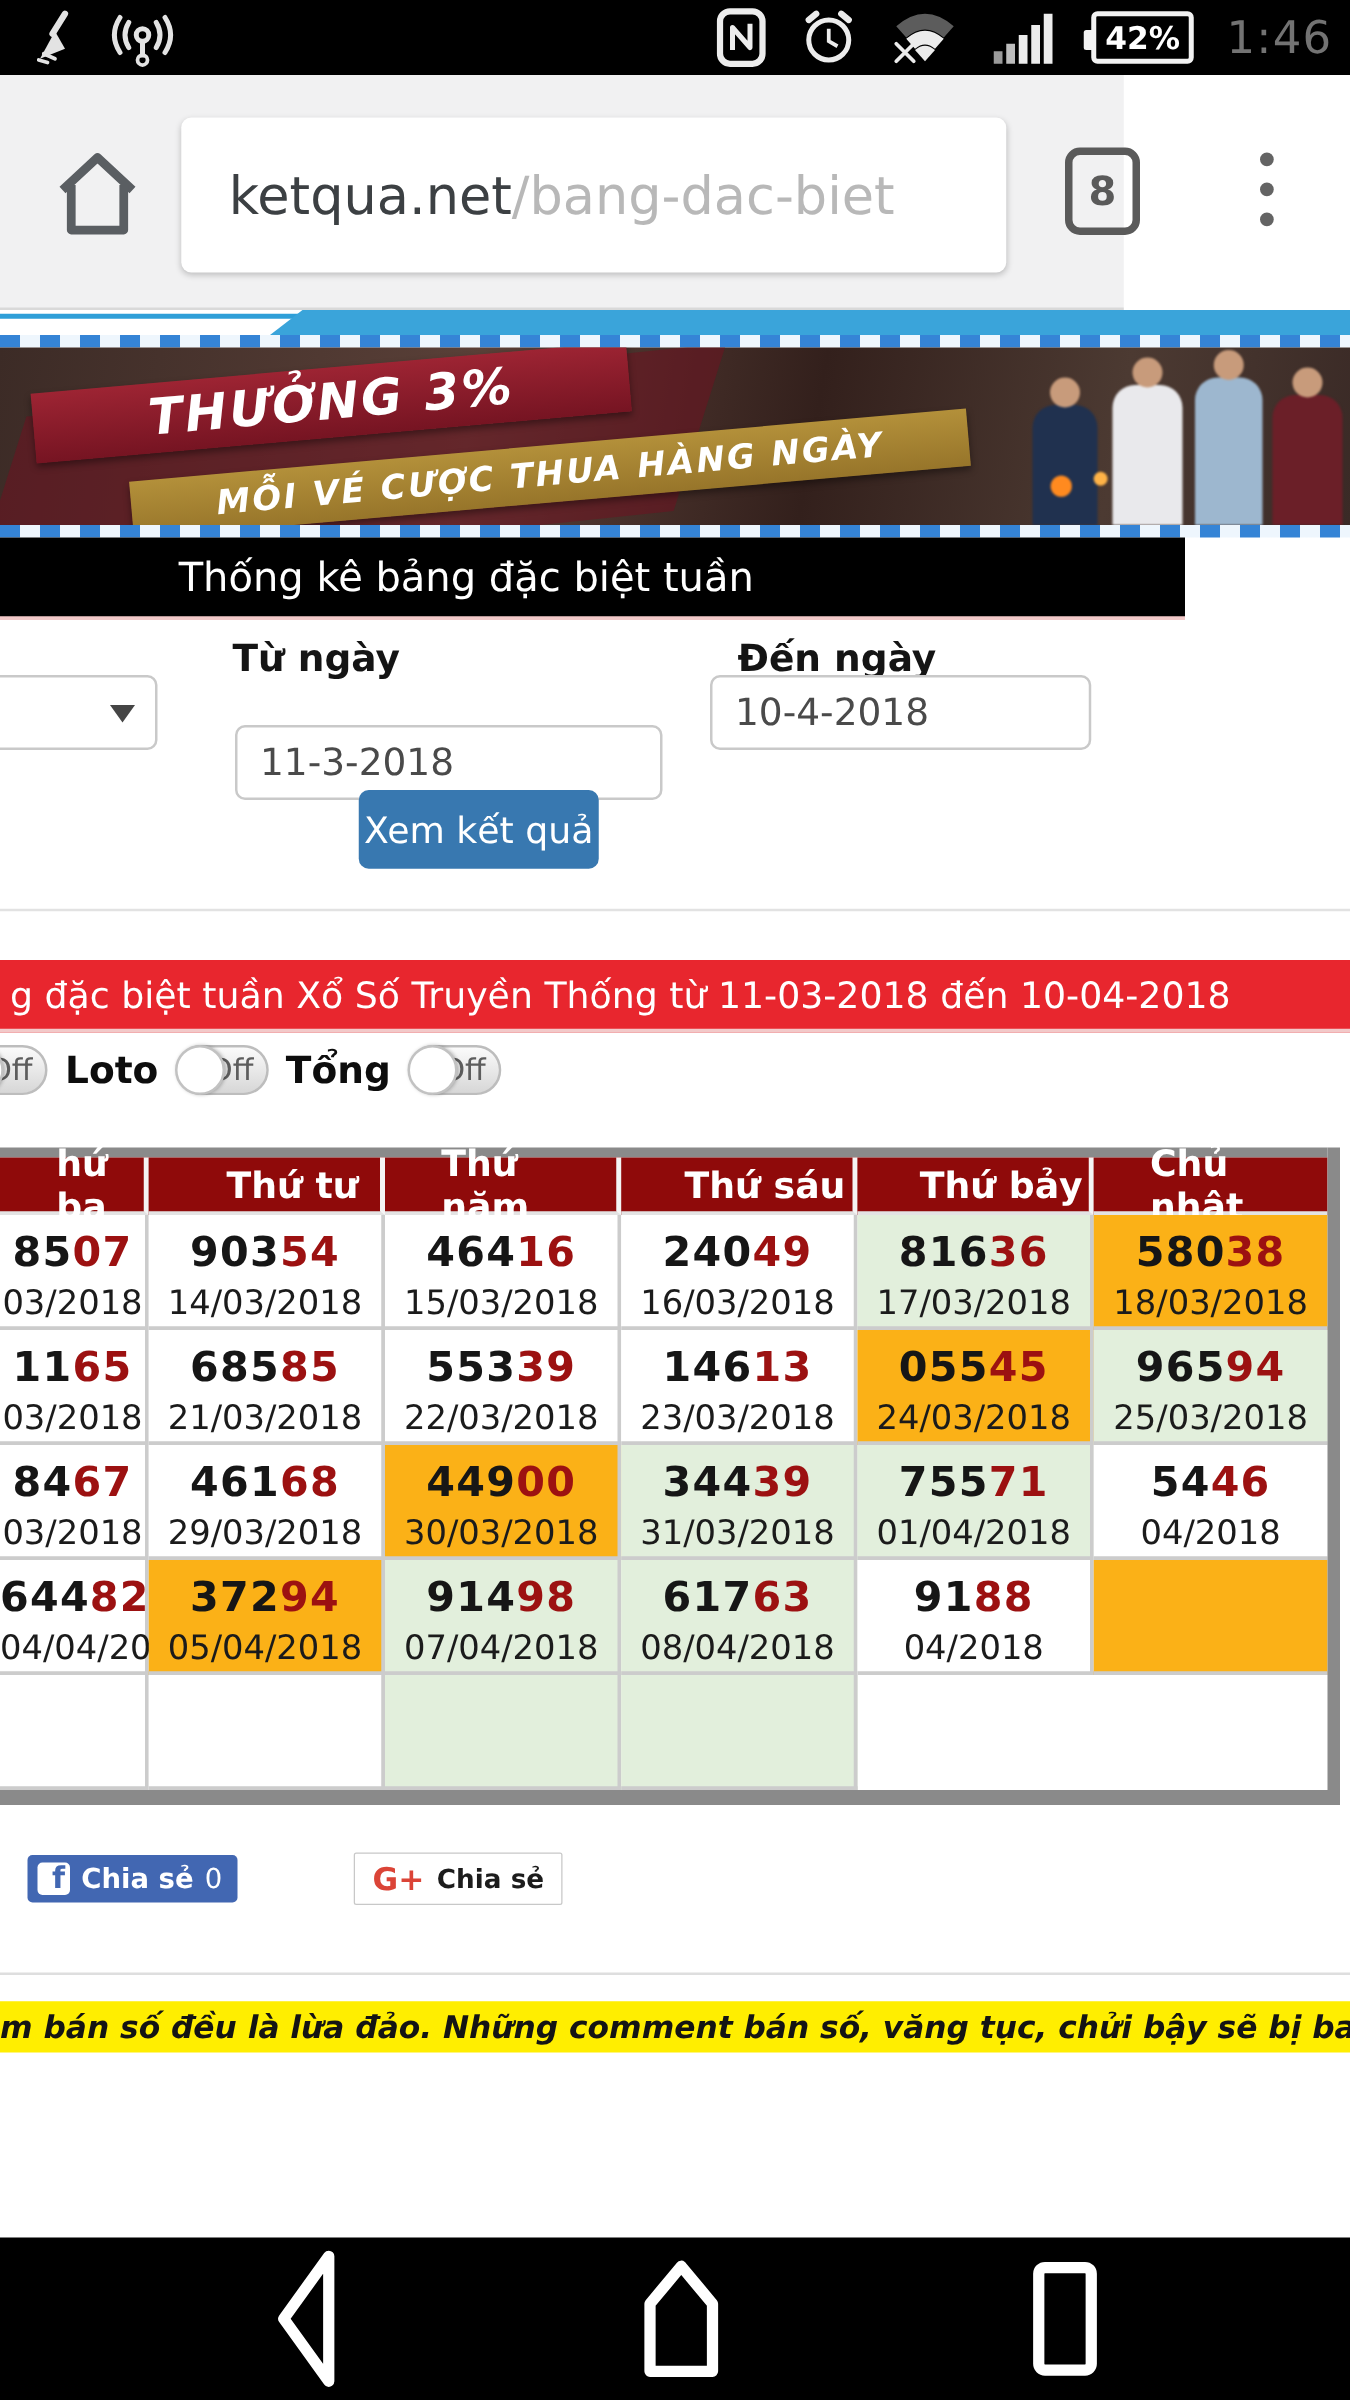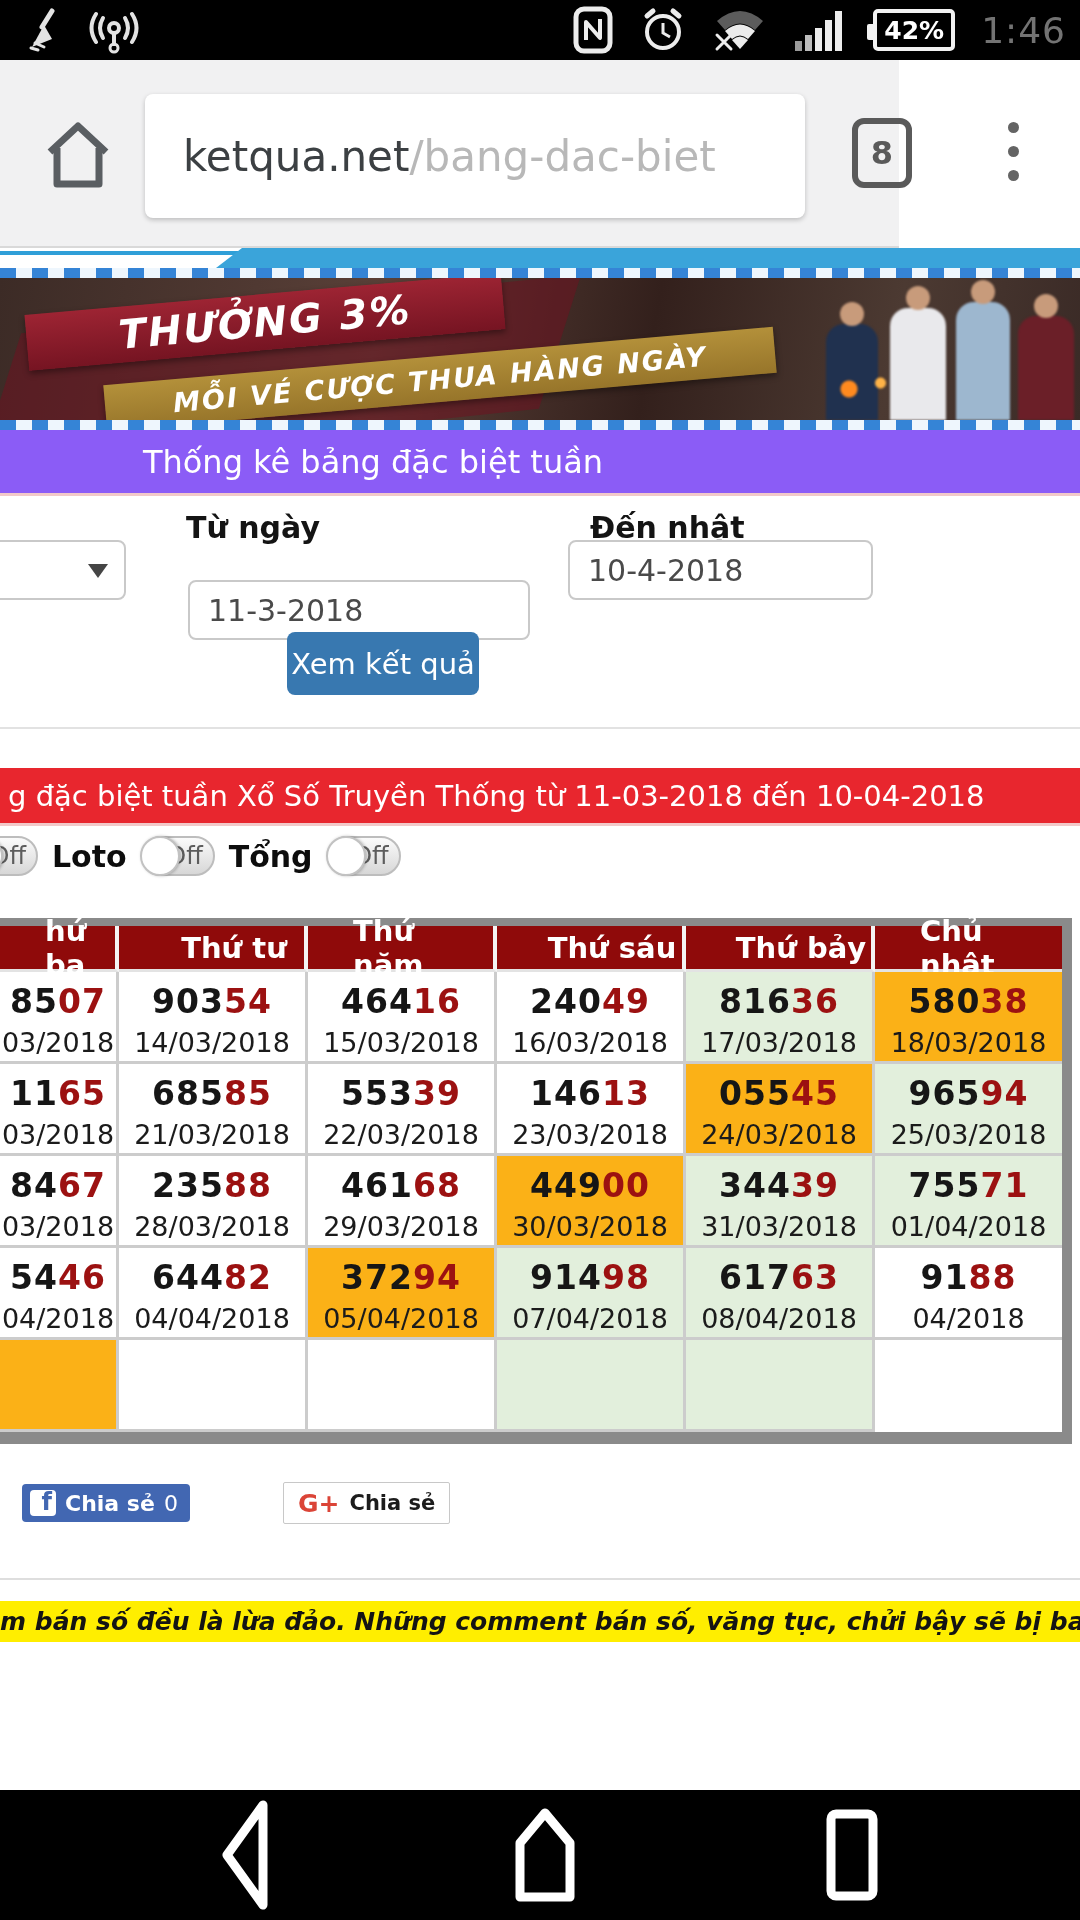--- a/index.html
+++ b/index.html
@@ -56,21 +56,21 @@
                       border-radius:50%; background:#c89b7b; }
   .p1 { left:6px;  width:52px; height:96px;  background:#20314f; }
   .p2 { left:70px; width:56px; height:112px; background:#e9e9ec; }
   .p3 { left:136px;width:54px; height:118px; background:#9db7cf; }
   .p4 { left:198px;width:56px; height:104px; background:#6b1f28; }
   .spark { position:absolute; left:828px; top:96px; width:70px; height:30px;
            background:radial-gradient(circle at 30% 50%, #ff8a1f 0 8px, transparent 9px),
                       radial-gradient(circle at 75% 30%, #ffb347 0 5px, transparent 6px);
            filter:blur(1px); }
   
-  .redbar1 { position:absolute; top:430px; left:0; width:1080px; height:66px; background:#8b5cf6; border-bottom:3px solid #f2c9c9; }
+  .redbar1 { position:absolute; top:430px; left:0; width:948px; height:66px; background:#000000; border-bottom:3px solid #f2c9c9; }
   .redbar1 .t { position:absolute; left:0; top:0; width:746px; height:63px; display:flex; align-items:center; justify-content:center;
                 color:#fff; font-size:32px; }
   .redbar2 { position:absolute; top:768px; left:0; width:1080px; height:58px; background:#e8262e; border-bottom:3px solid #f2c9c9;
              display:flex; align-items:center; overflow:hidden; }
   .redbar2 .t { color:#fff; font-size:29px; padding-left:8px; white-space:nowrap; }
   
   .form-label { position:absolute; font-size:30px; font-weight:bold; color:#141414; }
   .lbl-from { left:186px; top:510px; } .lbl-to { left:590px; top:510px; }
   .sel { position:absolute; left:-60px; top:540px; width:186px; height:60px; background:#fff;
          border:2px solid #c9c9c9; border-radius:8px; }
@@ -220,21 +220,21 @@
       <span>MỖI VÉ CƯỢC THUA HÀNG NGÀY</span>
     </div>
   </div>
   <div class="dash dash-bot"></div>
 
   <div class="redbar1">
     <div class="t">Thống kê bảng đặc biệt tuần</div>
   </div>
 
   <div class="form-label lbl-from">Từ ngày</div>
-  <div class="form-label lbl-to">Đến nhật</div>
+  <div class="form-label lbl-to">Đến ngày</div>
   <div class="sel">
       <span class="arr"></span>
     </div>
   <div class="inp inp-from">11-3-2018</div>
   <div class="inp inp-to">10-4-2018</div>
   <div class="submit">Xem kết quả</div>
   <div class="divider1"></div>
 
   <div class="redbar2">
     <div class="t">g đặc biệt tuần Xổ Số Truyền Thống từ 11-03-2018 đến 10-04-2018</div>
@@ -314,24 +314,20 @@
         </div>
         <div class="cell bg-green">
           <div class="num"><span>965</span><span class="nred">94</span></div>
           <div class="date">25/03/2018</div>
         </div>
         <div class="cell bg-white">
           <div class="num"><span>84</span><span class="nred">67</span></div>
           <div class="date">03/2018</div>
         </div>
         <div class="cell bg-white">
-          <div class="num"><span>235</span><span class="nred">88</span></div>
-          <div class="date">28/03/2018</div>
-        </div>
-        <div class="cell bg-white">
           <div class="num"><span>461</span><span class="nred">68</span></div>
           <div class="date">29/03/2018</div>
         </div>
         <div class="cell bg-orange">
           <div class="num"><span>449</span><span class="nred">00</span></div>
           <div class="date">30/03/2018</div>
         </div>
         <div class="cell bg-green">
           <div class="num"><span>344</span><span class="nred">39</span></div>
           <div class="date">31/03/2018</div>

